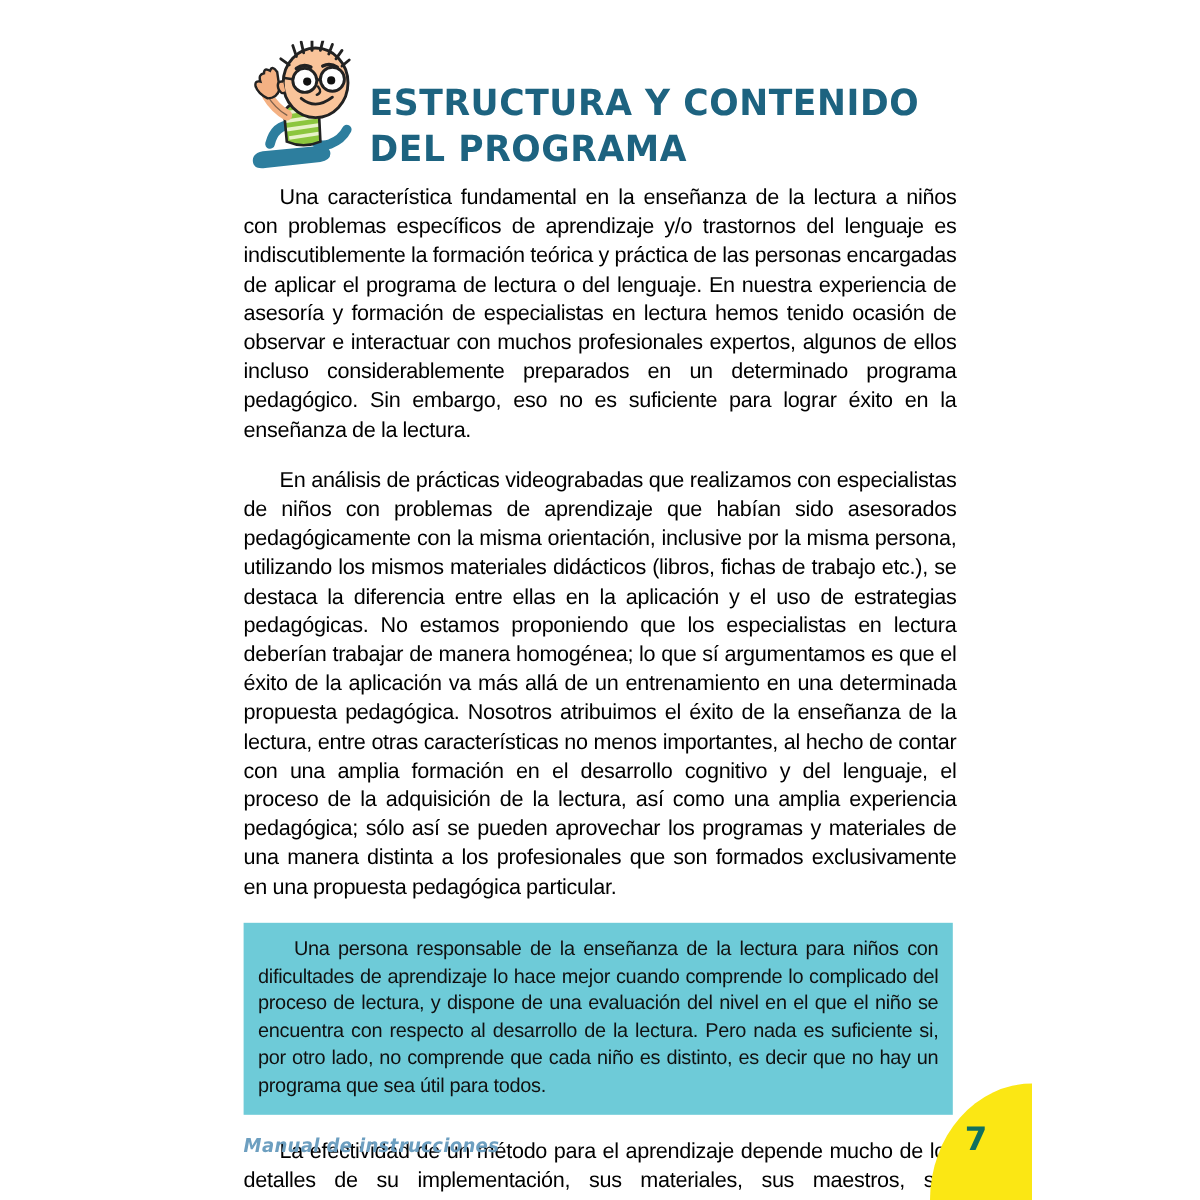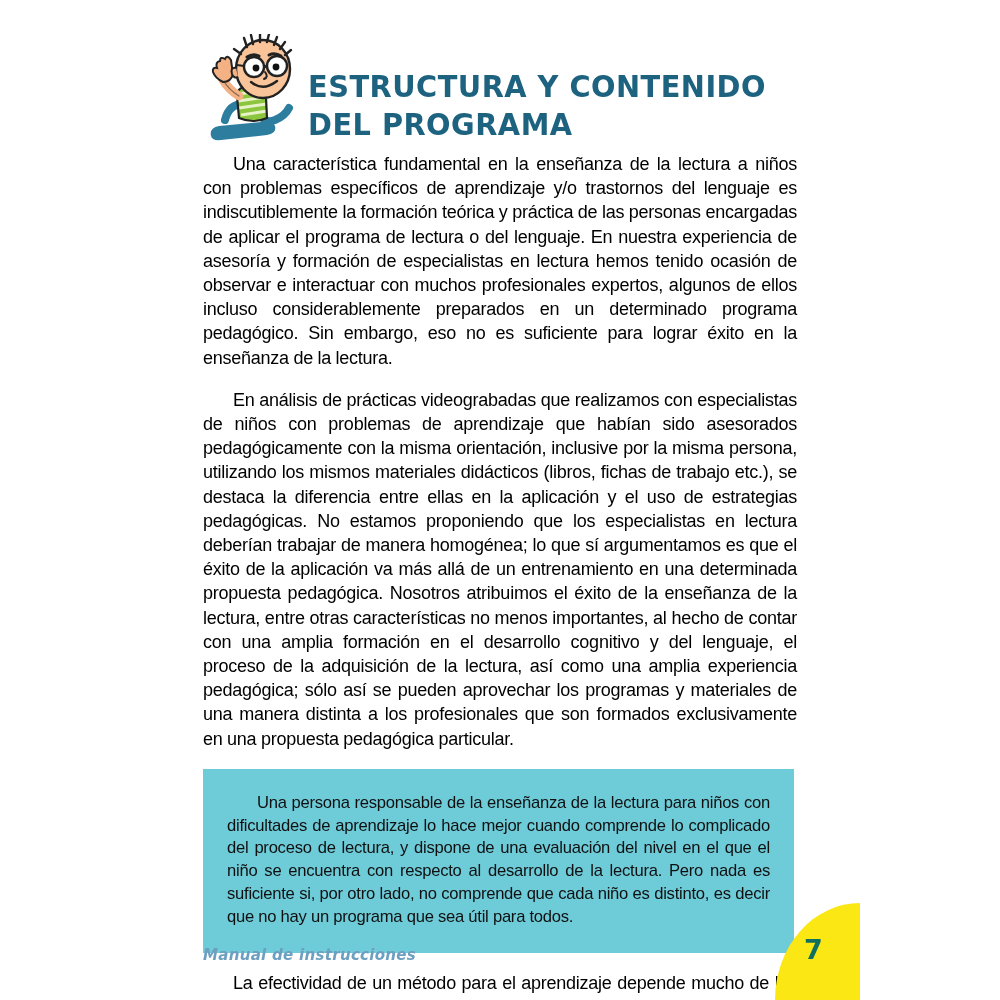--- a/index.html
+++ b/index.html
@@ -82,21 +82,21 @@
 
   
   .callout {
     background: #6ecbd8;
     padding: 11px 12px 12px 12px;
     margin: 16px 0 18px 0;
     width: 567px;
     box-sizing: content-box;
   }
   .callout p {
-    margin: 12px;
+    margin: 0;
     text-align: justify;
     text-indent: 30px;
     font-size: 16.6px;
     line-height: 22.8px;
     color: #101010;
     font-family: "Liberation Sans", sans-serif;
     letter-spacing: -0.25px;
   }
 
   

